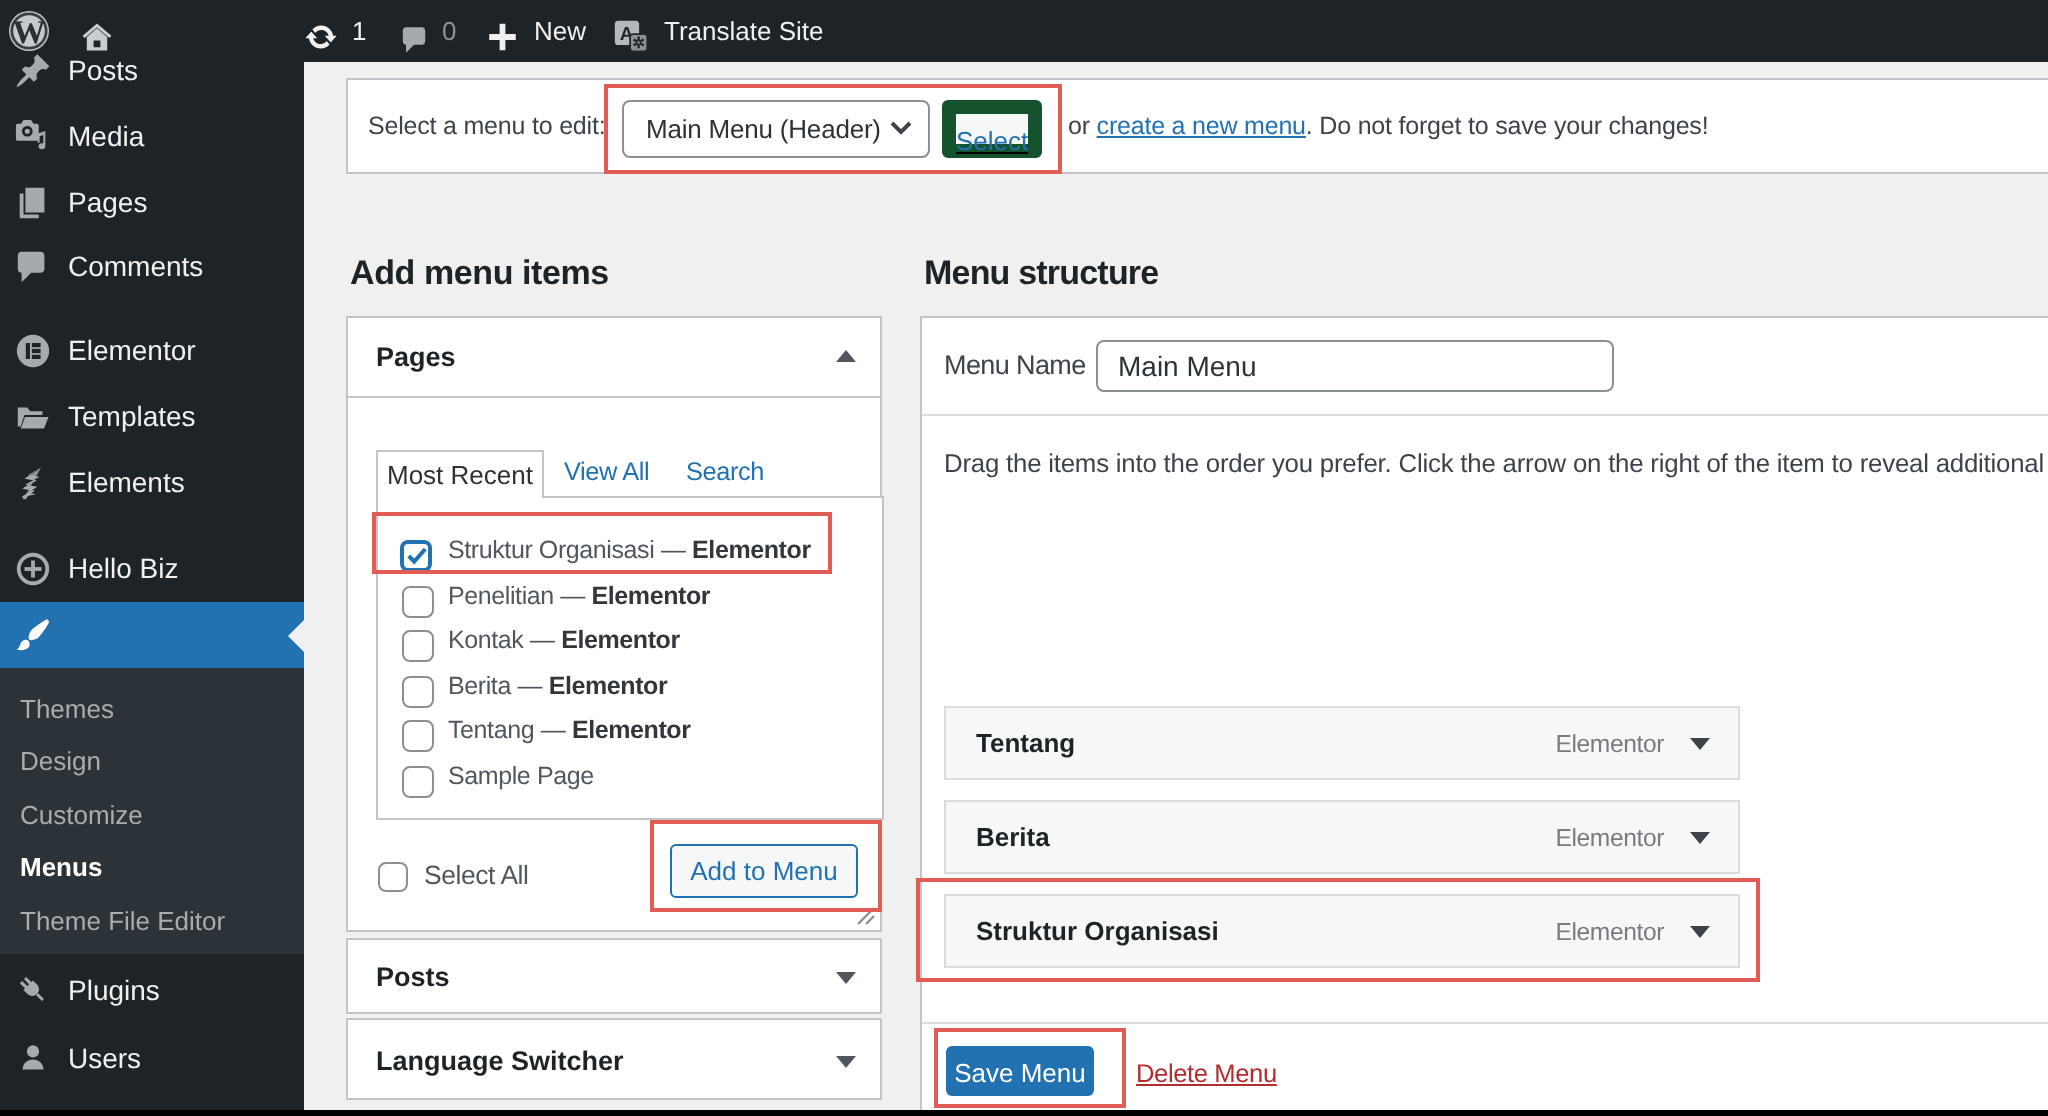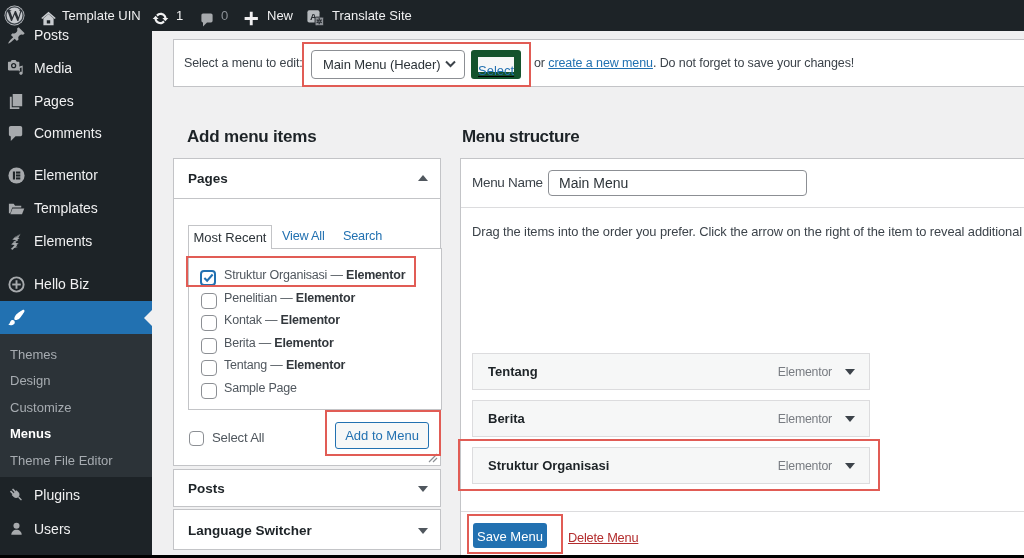--- a/index.html
+++ b/index.html
@@ -41,21 +41,20 @@
       <circle cx="10.5" cy="10.5" r="10" fill="#c6c9cd"></circle>
       <circle cx="10.5" cy="10.5" r="8.6" fill="none" stroke="#383f45" stroke-width="1.4"></circle>
       <text x="10.5" y="16.3" text-anchor="middle" font-family="Liberation Serif" font-weight="bold" font-size="16.5" fill="#2a3036">W</text>
     </svg>
   </span>
   <span class="itm" style="left:40px; top:7px; height:17px;">
     <svg width="17" height="17" viewBox="0 0 20 20">
         <path fill="#c9ccd0" fill-rule="evenodd" d="M10 2l8.5 7.3-1.2 1.3L10 4.4 2.7 10.6 1.5 9.3 10 2zm6 8v8H4v-8l6-5.2 6 5.2zM8 12h4v4H8v-4z"></path>
       </svg>
   </span>
-  <span class="itm" style="left:62px;">Template UIN</span>
   <span class="itm" style="left:152px; top:7px; height:17px;">
     <svg width="17" height="17" viewBox="0 0 20 20">
         <path fill="#f0f0f1" d="M10.2 3.28c3.53 0 6.43 2.61 6.92 6h2.08l-3.5 4-3.5-4h2.32c-.45-1.97-2.21-3.45-4.32-3.45-1.45 0-2.73.71-3.54 1.78L4.95 5.66C6.23 4.2 8.11 3.28 10.2 3.28zm-.4 13.44c-3.52 0-6.43-2.61-6.92-6H.8l3.5-4c1.17 1.33 2.33 2.67 3.5 4H5.48c.45 1.97 2.21 3.45 4.32 3.45 1.45 0 2.73-.71 3.54-1.78l1.71 1.95c-1.28 1.46-3.15 2.38-5.25 2.38z"></path>
       </svg>
   </span>
   <span class="itm" style="left:176px;">1</span>
   <span class="itm" style="left:199px; top:8px; height:16px;">
     <svg width="16" height="16" viewBox="0 0 20 20">
         <path fill="#a7aaad" d="M5 2h10c1.1 0 2 .9 2 2v7c0 1.1-.9 2-2 2h-5l-5 5v-5H5c-1.1 0-2-.9-2-2V4c0-1.1.9-2 2-2z"></path>
       </svg>
@@ -182,21 +181,21 @@
     <svg style="position:absolute; right:8px; top:9px;" width="11" height="8" viewBox="0 0 11 8">
         <path d="M1 1.5l4.5 4.5L10 1.5" stroke="#3c434a" stroke-width="2" fill="none"></path>
       </svg>
   </div>
   <div style="position:absolute; left:297px; top:10px; width:50px; height:29px; border:7px solid #14532d; border-radius:3px; background:#f6f7f7; text-align:center;text-decoration:underline;">
     <span style="line-height:27px; font-size:13px; color:#2271b1;">Select</span>
   </div>
   <span style="position:absolute; left:360px; top:0; line-height:46px; font-size:12.5px; letter-spacing:-0.1px; color:#3c434a;">or <a style="color:#2271b1;">create a new menu</a>. Do not forget to save your changes!</span>
 </div>
 
-<div class="abs" style="left:187px; top:127px; font-size:17px; letter-spacing:-0.2px; font-weight:bold; color:#1d2327;">Add menu items</div>
+<div class="abs" style="left:175px; top:127px; font-size:17px; letter-spacing:-0.2px; font-weight:bold; color:#1d2327;">Add menu items</div>
 
 <div class="wpbox" id="pagesbox" style="left:173px; top:158px; width:268px; height:308px;">
   <div class="boxhead">Pages<span class="arrup"></span></div>
 
   <div style="position:absolute; left:14px; top:66px; width:84px; height:24px; border:1px solid #c3c4c7; border-bottom:none; background:#fff; z-index:2; text-align:center;">
     <span style="font-size:13px; color:#2c3338; line-height:23px;">Most Recent</span>
   </div>
   <span style="position:absolute; left:108px; top:66px; font-size:12.7px; letter-spacing:-0.2px; color:#2271b1; line-height:23px;">View All</span>
   <span style="position:absolute; left:169px; top:66px; font-size:12.7px; letter-spacing:-0.2px; color:#2271b1; line-height:23px;">Search</span>
 

